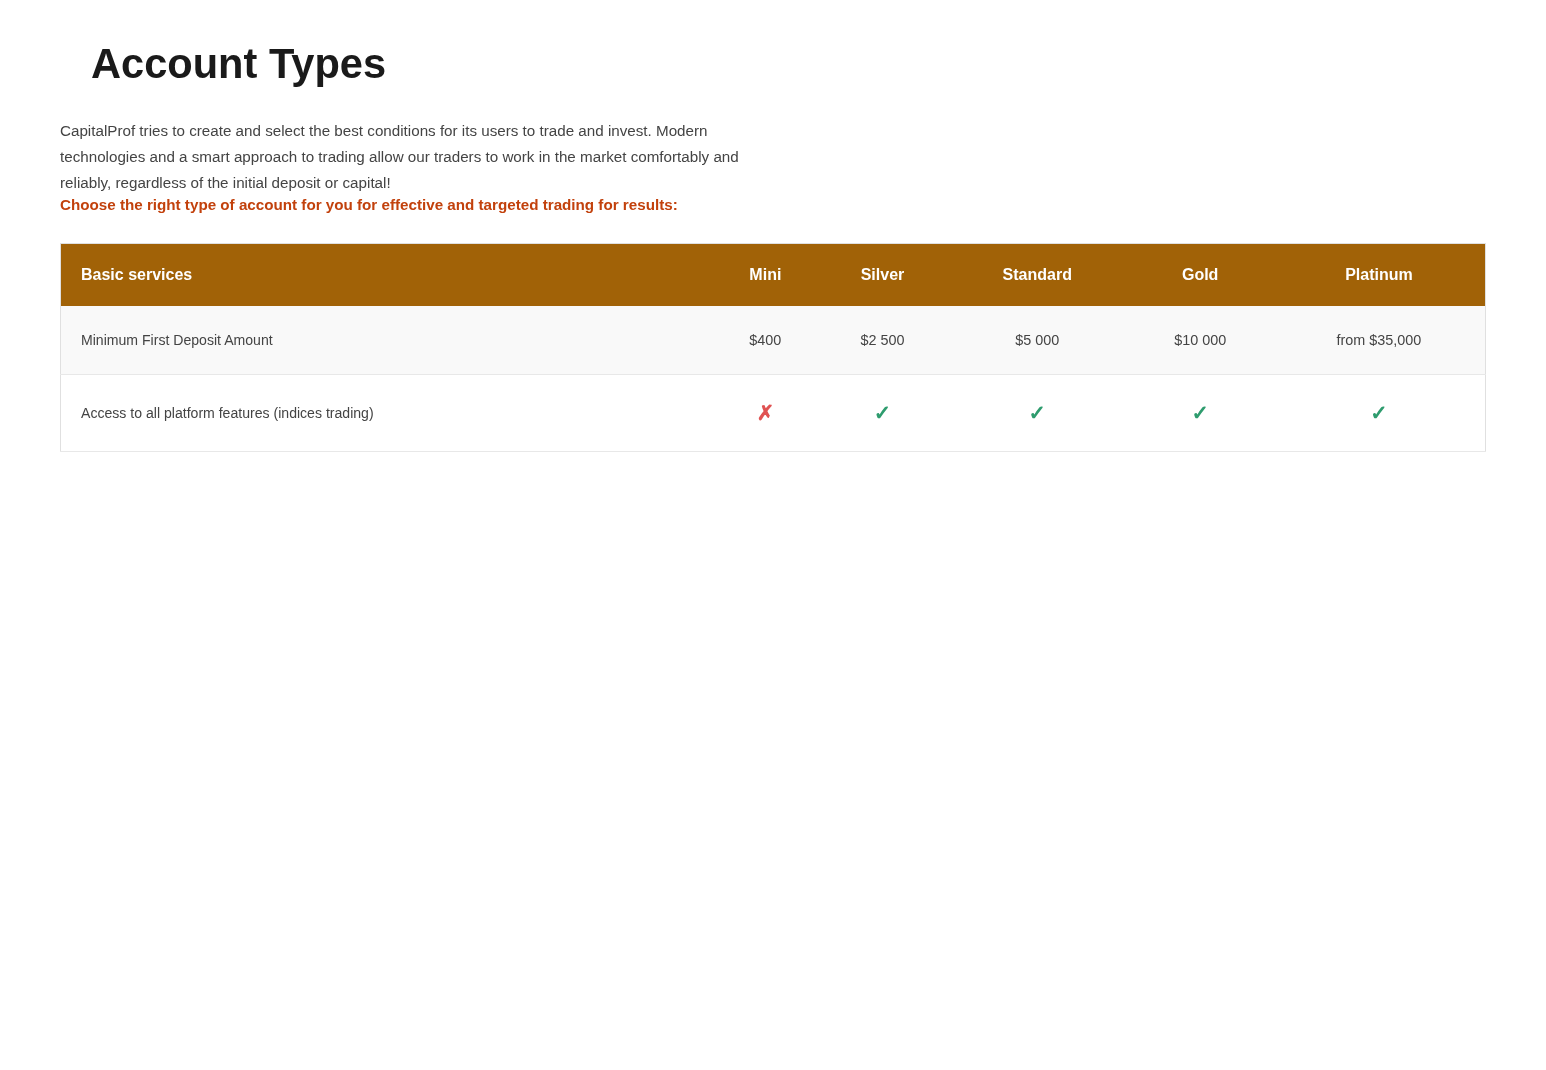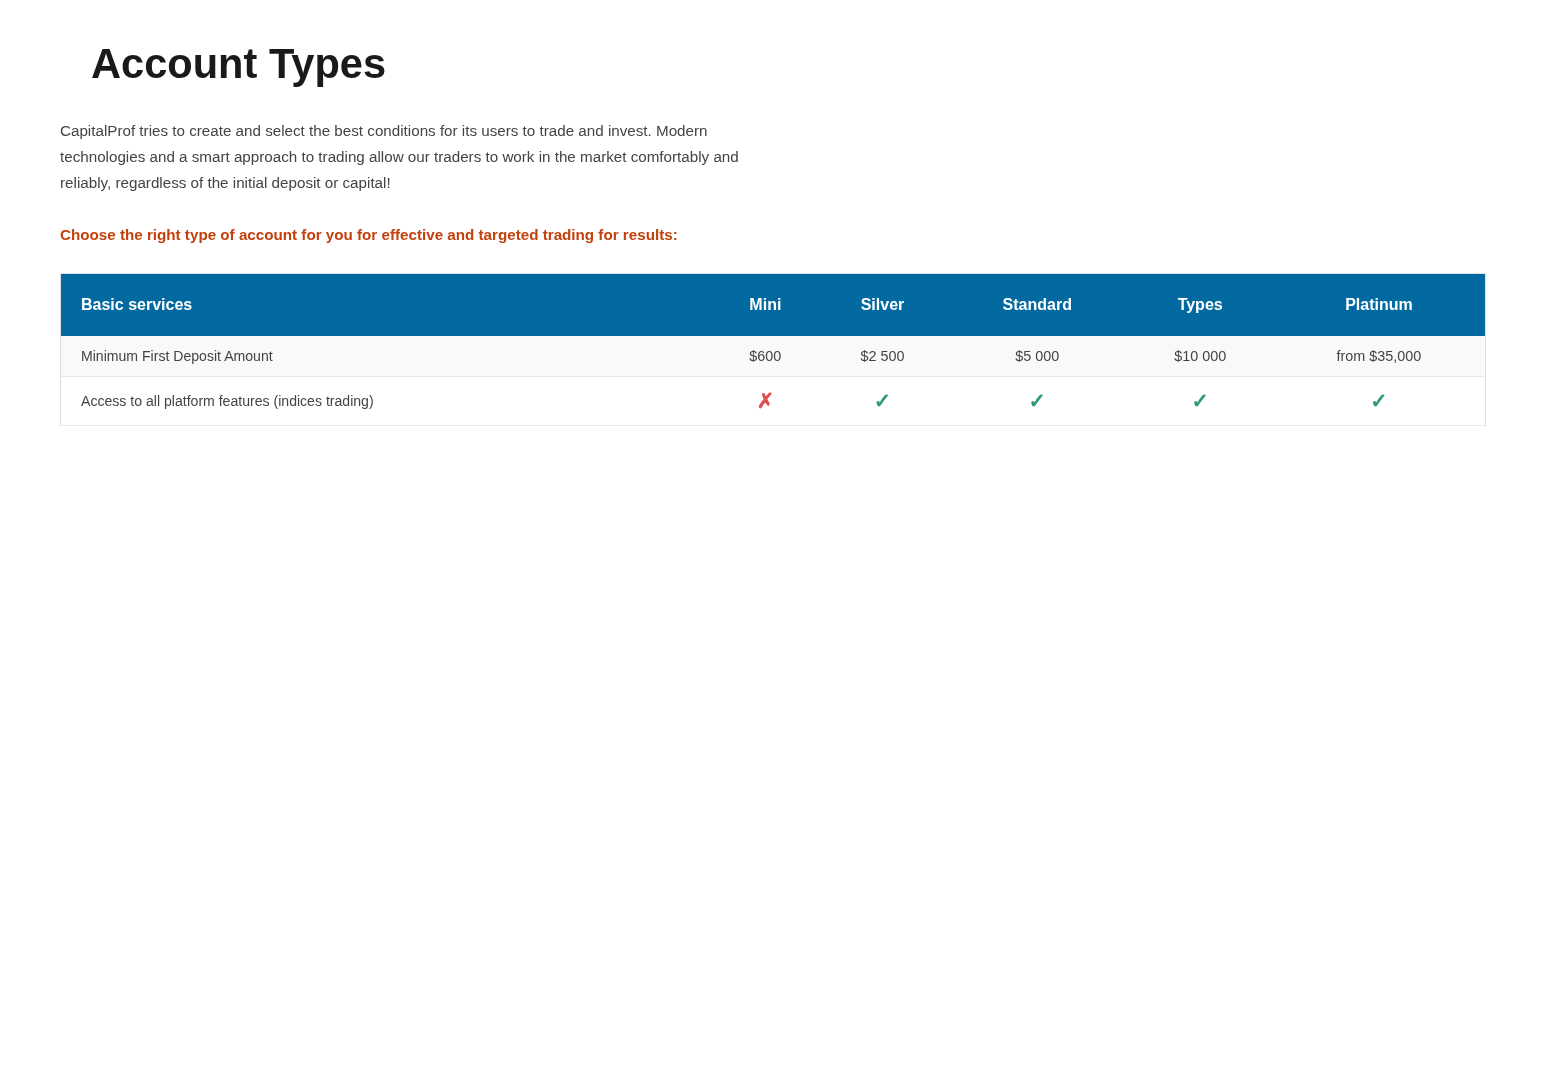--- a/index.html
+++ b/index.html
@@ -14,35 +14,34 @@
       font-weight: 800;
       color: #1a1a1a;
       margin-bottom: 30px;
       margin-left: 31px;
     }
     .intro {
       font-size: 0.95rem;
       line-height: 1.7;
       color: #444;
       max-width: 720px;
-      margin-bottom: 30px;
     }
     .subtitle {
       font-weight: bold;
       font-size: 0.95rem;
       color: #c2410c;
       margin-bottom: 30px;
     }
     .comparison-table {
       width: 100%;
       border-collapse: collapse;
       border: 1px solid #e0e0e0;
     }
     .comparison-table thead tr {
-      background-color: #0369a1;
+      background-color: #a16207;
     }
     .comparison-table thead th {
       color: #fff;
       font-weight: 600;
       font-size: 1rem;
       padding: 22px 10px;
     }
     .comparison-table thead th:first-child {
       text-align: left;
       padding-left: 20px;
@@ -50,21 +49,21 @@
     .comparison-table tbody tr {
       border-bottom: 1px solid #e8e8e8;
     }
     .comparison-table tbody tr:nth-child(odd) {
       background-color: #f9f9f9;
     }
     .comparison-table tbody tr:nth-child(even) {
       background-color: #fff;
     }
     .comparison-table tbody td {
-      padding: 12px 10px;
+      padding: 26px 10px;
       text-align: center;
       font-size: 0.9rem;
       color: #444;
       margin-top: 42px;
     }
     .comparison-table tbody td:first-child {
       text-align: left;
       padding-left: 20px;
       color: #444;
       font-size: 0.88rem;
@@ -94,28 +93,28 @@
 <p class="subtitle">Choose the right type of account for you for effective and targeted trading for results:</p>
 
 <div class="watermark-container">
   <table class="comparison-table">
     <thead>
       <tr>
         <th>Basic services</th>
         <th>Mini</th>
         <th>Silver</th>
         <th>Standard</th>
-        <th>Types</th>
+        <th>Gold</th>
         <th>Platinum</th>
       </tr>
     </thead>
     <tbody id="table-body">
     <tr>
           <td>Minimum First Deposit Amount</td>
-          <td>$600</td>
+          <td>$400</td>
           <td>$2 500</td>
           <td>$5 000</td>
           <td>$10 000</td>
           <td>from $35,000</td>
         </tr>
         <tr>
           <td>Access to all platform features (indices trading)</td>
           <td><span class="cross-icon">✗</span></td>
           <td><span class="check-icon">✓</span></td>
           <td><span class="check-icon">✓</span></td>

